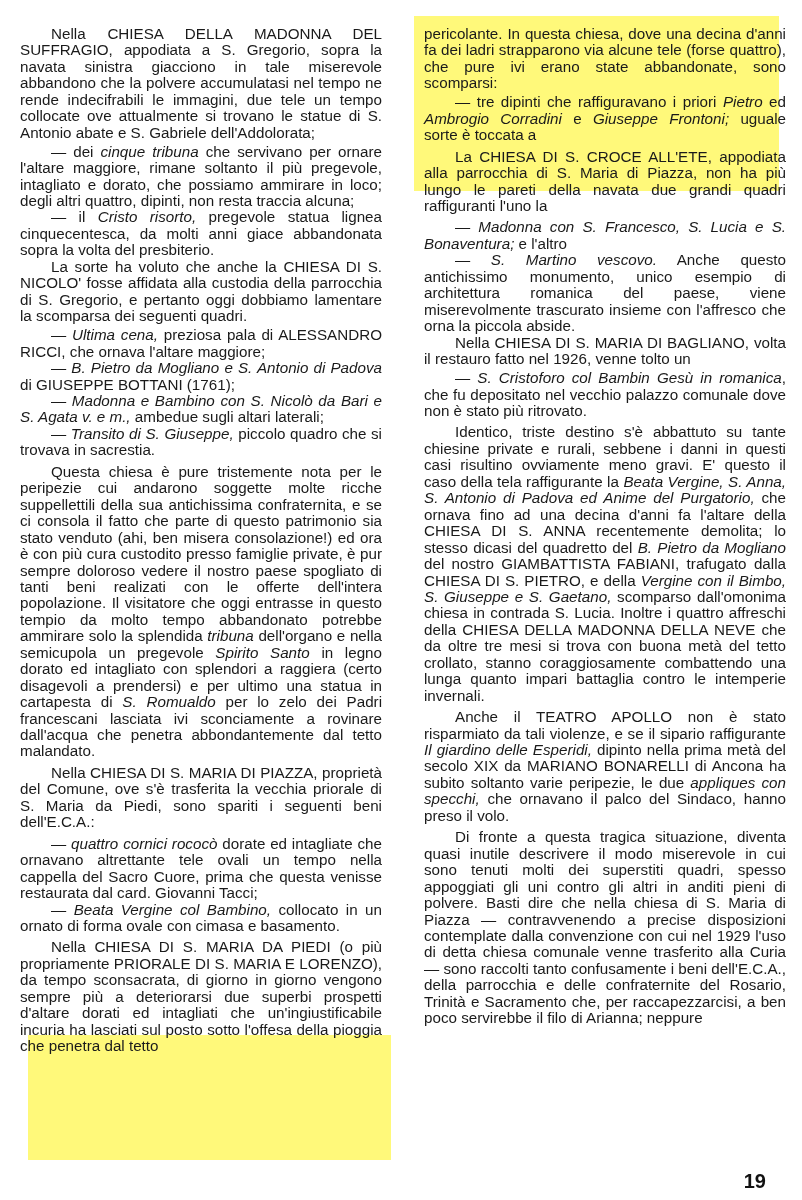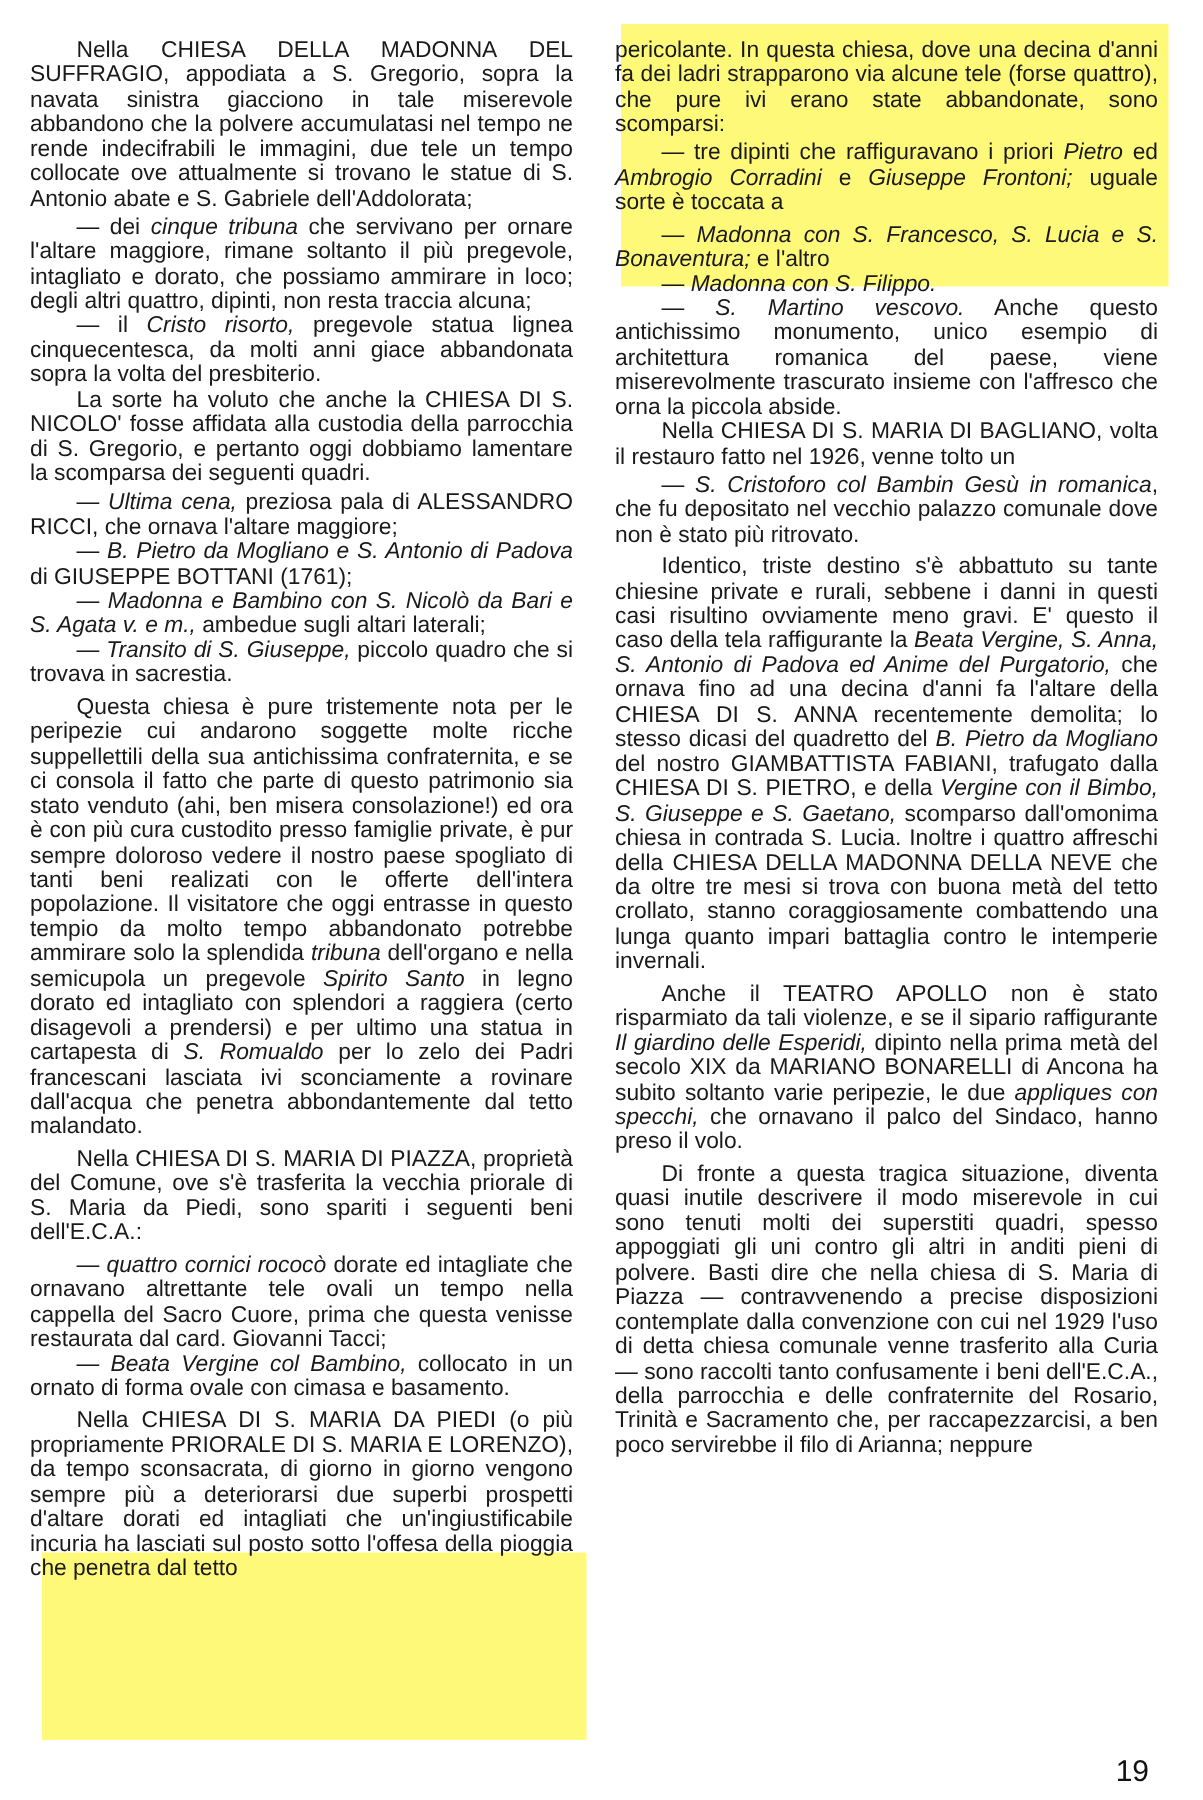--- a/index.html
+++ b/index.html
@@ -1,26 +1,26 @@
 <!DOCTYPE html>
 <html><head>
 <meta charset="utf-8">
 <style>
   html, body { margin:0; padding:0; background:#ffffff; }
   body { width:802px; height:1200px; position:relative; overflow:hidden; font-family:"Liberation Sans", sans-serif; color:#1a1a1a; }
   .col { position:absolute; top:26px; width:362px; font-size:15.2px; line-height:16.45px; text-align:justify; }
   .col.left { left:20px; }
-  .col.right { left:410px; }
+  .col.right { left:424px; }
   p { margin:0 0 2.5px 0; text-indent:31px; hyphens:manual; }
   p.li { text-indent:31px; margin-bottom:0; }
   p.gap { margin-top:5px; }
   i { font-style:italic; }
   .hl-left { position:absolute; left:28px; top:1035px; width:363px; height:125px; background:#fff97a; }
   .hl-right { position:absolute; left:414px; top:16px; width:365px; height:175px; background:#fff97a; }
-  .pageno { position:absolute; right:36px; top:1170px; font-size:20px; font-weight:normal; color:#111; }
+  .pageno { position:absolute; right:36px; top:1170px; font-size:20px; font-weight:bold; color:#111; }
 </style>
 </head>
 <body>
 
 <div class="hl-left" style="background: rgb(255, 249, 122);"></div>
 <div class="hl-right" style="background: rgb(255, 249, 122);"></div>
 
 <div class="col left">
   <p>Nella CHIESA DELLA MADONNA DEL SUFFRAGIO, appodiata a S. Gregorio, sopra la navata sinistra giacciono in tale miserevole abbandono che la polvere accumulatasi nel tempo ne rende indecifrabili le immagini, due tele un tempo collocate ove attualmente si trovano le statue di S. Antonio abate e S. Gabriele dell'Addolorata;</p>
   <p class="li">— dei <i>cinque tribuna</i> che servivano per ornare l'altare maggiore, rimane soltanto il più pregevole, intagliato e dorato, che possiamo ammirare in loco; degli altri quattro, dipinti, non resta traccia alcuna;</p>
@@ -33,22 +33,22 @@
   <p class="gap">Questa chiesa è pure tristemente nota per le peripezie cui andarono soggette molte ricche suppellettili della sua antichissima confraternita, e se ci consola il fatto che parte di questo patrimonio sia stato venduto (ahi, ben misera consolazione!) ed ora è con più cura custodito presso famiglie private, è pur sempre doloroso vedere il nostro paese spogliato di tanti beni realizati con le offerte dell'intera popolazione. Il visitatore che oggi entrasse in questo tempio da molto tempo abbandonato potrebbe ammirare solo la splendida <i>tribuna</i> dell'organo e nella semicupola un pregevole <i>Spirito Santo</i> in legno dorato ed intagliato con splendori a raggiera (certo disagevoli a prendersi) e per ultimo una statua in cartapesta di <i>S. Romualdo</i> per lo zelo dei Padri francescani lasciata ivi sconciamente a rovinare dall'acqua che penetra abbondantemente dal tetto malandato.</p>
   <p class="gap">Nella CHIESA DI S. MARIA DI PIAZZA, proprietà del Comune, ove s'è trasferita la vecchia priorale di S. Maria da Piedi, sono spariti i seguenti beni dell'E.C.A.:</p>
   <p class="li gap">— <i>quattro cornici rococò</i> dorate ed intagliate che ornavano altrettante tele ovali un tempo nella cappella del Sacro Cuore, prima che questa venisse restaurata dal card. Giovanni Tacci;</p>
   <p class="li">— <i>Beata Vergine col Bambino,</i> collocato in un ornato di forma ovale con cimasa e basamento.</p>
   <p class="gap">Nella CHIESA DI S. MARIA DA PIEDI (o più propriamente PRIORALE DI S. MARIA E LORENZO), da tempo sconsacrata, di giorno in giorno vengono sempre più a deteriorarsi due superbi prospetti d'altare dorati ed intagliati che un'ingiustificabile incuria ha lasciati sul posto sotto l'offesa della pioggia che penetra dal tetto</p>
 </div>
 
 <div class="col right">
   <p style="text-indent:0">pericolante. In questa chiesa, dove una decina d'anni fa dei ladri strapparono via alcune tele (forse quattro), che pure ivi erano state abbandonate, sono scomparsi:</p>
   <p class="li">— tre dipinti che raffiguravano i priori <i>Pietro</i> ed <i>Ambrogio Corradini</i> e <i>Giuseppe Frontoni;</i> uguale sorte è toccata a</p>
+  <p class="gap">La CHIESA DI S. CROCE ALL'ETE, appodiata alla parrocchia di S. Maria di Piazza, non ha più lungo le pareti della navata due grandi quadri raffiguranti l'uno la</p>
   <p class="li gap">— <i>Madonna con S. Francesco, S. Lucia e S. Bonaventura;</i> e l'altro</p>
-  <p class="li">— <i>Madonna con S. Filippo.</i></p>
   <p class="li">— <i>S. Martino vescovo.</i> Anche questo antichissimo monumento, unico esempio di architettura romanica del paese, viene miserevolmente trascurato insieme con l'affresco che orna la piccola abside.</p>
   <p>Nella CHIESA DI S. MARIA DI BAGLIANO, volta il restauro fatto nel 1926, venne tolto un</p>
   <p class="li">— <i>S. Cristoforo col Bambin Gesù in romanica</i>, che fu depositato nel vecchio palazzo comunale dove non è stato più ritrovato.</p>
   <p class="gap">Identico, triste destino s'è abbattuto su tante chiesine private e rurali, sebbene i danni in questi casi risultino ovviamente meno gravi. E' questo il caso della tela raffigurante la <i>Beata Vergine, S. Anna, S. Antonio di Padova ed Anime del Purgatorio,</i> che ornava fino ad una decina d'anni fa l'altare della CHIESA DI S. ANNA recentemente demolita; lo stesso dicasi del quadretto del <i>B. Pietro da Mogliano</i> del nostro GIAMBATTISTA FABIANI, trafugato dalla CHIESA DI S. PIETRO, e della <i>Vergine con il Bimbo, S. Giuseppe e S. Gaetano,</i> scomparso dall'omonima chiesa in contrada S. Lucia. Inoltre i quattro affreschi della CHIESA DELLA MADONNA DELLA NEVE che da oltre tre mesi si trova con buona metà del tetto crollato, stanno coraggiosamente combattendo una lunga quanto impari battaglia contro le intemperie invernali.</p>
   <p class="gap">Anche il TEATRO APOLLO non è stato risparmiato da tali violenze, e se il sipario raffigurante <i>Il giardino delle Esperidi,</i> dipinto nella prima metà del secolo XIX da MARIANO BONARELLI di Ancona ha subito soltanto varie peripezie, le due <i>appliques con specchi,</i> che ornavano il palco del Sindaco, hanno preso il volo.</p>
   <p class="gap">Di fronte a questa tragica situazione, diventa quasi inutile descrivere il modo miserevole in cui sono tenuti molti dei superstiti quadri, spesso appoggiati gli uni contro gli altri in anditi pieni di polvere. Basti dire che nella chiesa di S. Maria di Piazza — contravvenendo a precise disposizioni contemplate dalla convenzione con cui nel 1929 l'uso di detta chiesa comunale venne trasferito alla Curia — sono raccolti tanto confusamente i beni dell'E.C.A., della parrocchia e delle confraternite del Rosario, Trinità e Sacramento che, per raccapezzarcisi, a ben poco servirebbe il filo di Arianna; neppure</p>
 </div>
 
 <div class="pageno">19</div>
 

